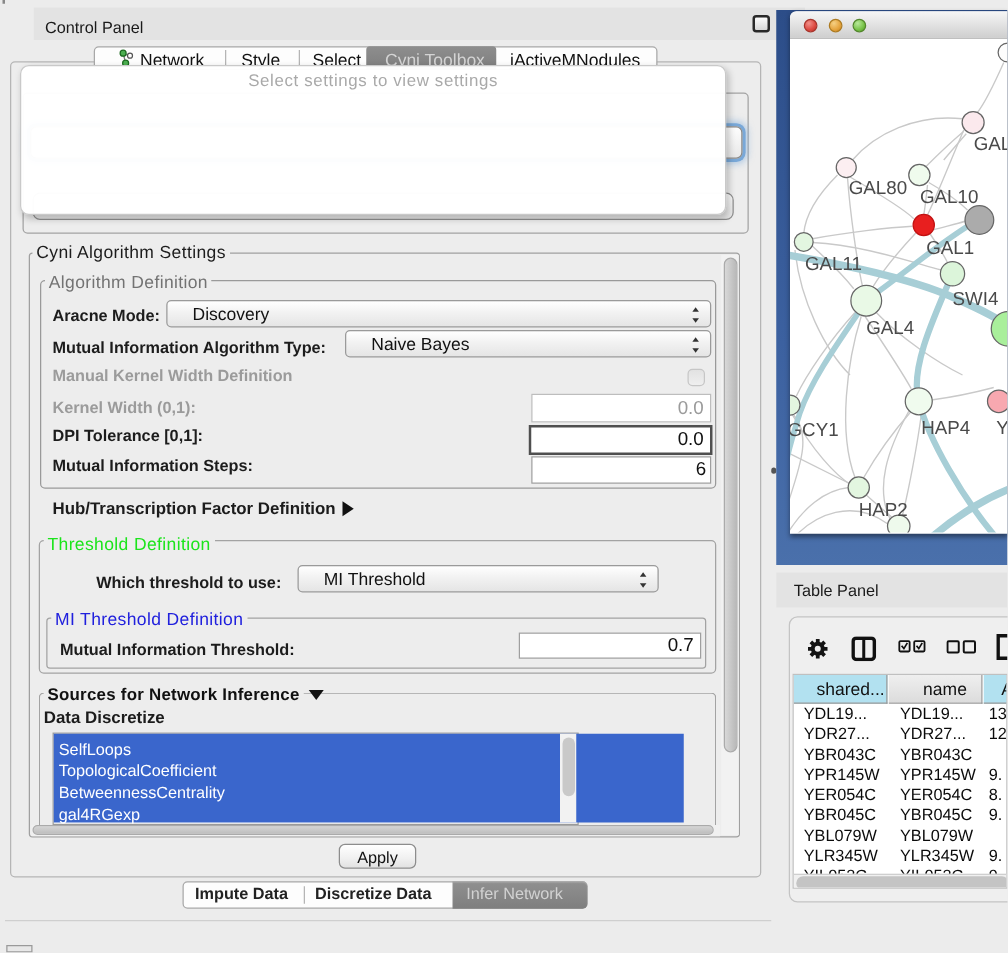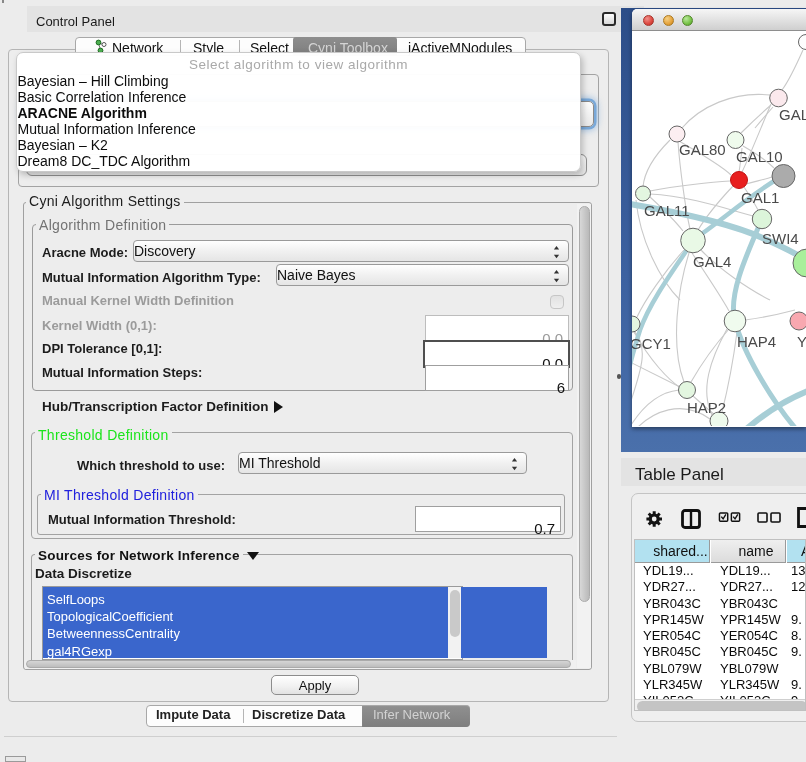--- a/index.html
+++ b/index.html
@@ -5,24 +5,24 @@
 * { margin:0; padding:0; box-sizing:border-box; }
 html,body { width:806px; height:762px; overflow:hidden; }
 body { background:#ececec; font-family:"Liberation Sans", sans-serif; position:relative; }
 .abs { position:absolute; }
 .lbl { font-weight:bold; font-size:13px; color:#1c1c1c; white-space:nowrap; }
 .dis { color:#9b9b9b; }
 .gtitle { font-size:14px; letter-spacing:0.3px; background:#ededed; padding:0 3px; white-space:nowrap; }
 .grp { position:absolute; border:1px solid #a3a3a3; border-radius:4px; }
 .combo { position:absolute; height:22px; border:1px solid #9a9a9a; border-radius:4px;
   background:linear-gradient(#ffffff,#f2f2f2 45%,#e5e5e5); font-size:14px; color:#111;
-  line-height:20px; padding-left:0; }
+  line-height:20px; padding-left:20px; }
 .combo .arr { position:absolute; right:8px; top:4px; width:7px; height:14px; }
 .tf { position:absolute; height:21px; background:#fff; border:1px solid #9f9f9f;
-  font-size:15px; text-align:right; padding:12px 5px; line-height:19px; color:#111; }
+  font-size:15px; text-align:right; padding:0 5px; line-height:19px; color:#111; }
 </style>
 </head>
 <body>
 
 <div class="abs" style="left:0;top:0;width:806px;height:6px;background:#ececec;"></div>
 <div class="abs" style="left:2px;top:0;width:2px;height:3px;background:#888;"></div>
 
 <div class="abs" style="left:0;top:6px;width:617px;height:26px;background:#e3e3e3;margin-left:27px;">
   <div style="position:absolute;left:9px;top:8px;font-size:13px;color:#1a1a1a;">Control Panel</div>
   <div style="position:absolute;left:575px;top:6px;width:14px;height:14px;border:2px solid #2a2a2a;border-radius:3px;background:linear-gradient(#fdfdfd,#d8d8d8);"></div>
@@ -124,42 +124,34 @@
   <div style="position:absolute;left:0;top:0;width:504px;height:71px;background:#3a66cc;color:#fff;font-size:13px;line-height:17.2px;padding:4px 0 0 4px;">
     SelfLoops<br>TopologicalCoefficient<br>BetweennessCentrality<br>gal4RGexp
   </div>
   <div style="position:absolute;right:1px;top:0;width:13px;height:71px;background:#f2f2f2;"></div>
   <div style="position:absolute;right:2.5px;top:3px;width:10px;height:47px;background:#c9c9c9;border-radius:5px;"></div>
 </div>
 
 <div class="abs" style="left:25px;top:660px;width:551px;height:9px;background:#f0f0f0;"></div>
 <div class="abs" style="left:26px;top:660px;width:545px;height:8px;background:linear-gradient(#d5d5d5,#bdbdbd);border:1px solid #aaa;border-radius:4px;"></div>
 
-<div class="abs" style="left:271px;top:675px;width:88px;height:20px;border:1px solid #8d8d8d;border-radius:5px;background:linear-gradient(#ffffff,#f0f0f0 60%,#e2e2e2);text-align:center;font-size:13px;line-height:19px;color:#111;">Apply</div>
+<div class="abs" style="left:271px;top:675px;width:62px;height:20px;border:1px solid #8d8d8d;border-radius:5px;background:linear-gradient(#ffffff,#f0f0f0 60%,#e2e2e2);text-align:center;font-size:13px;line-height:19px;color:#111;">Apply</div>
 
 <div class="abs" style="left:146px;top:705px;width:324px;height:22px;background:#fdfdfd;border:1px solid #a8a8a8;border-radius:4px;"></div>
 <div class="abs" style="left:156px;top:707px;font-size:13px;font-weight:bold;color:#222;">Impute Data</div>
 <div class="abs" style="left:243px;top:709px;width:1px;height:14px;background:#b5b5b5;"></div>
 <div class="abs" style="left:252px;top:707px;font-size:13px;font-weight:bold;color:#222;">Discretize Data</div>
 <div class="abs" style="left:362px;top:705px;width:108px;height:22px;background:linear-gradient(#909090,#7e7e7e);border-radius:0 4px 4px 0;box-shadow:inset 0 1px 1px rgba(255,255,255,0.25);"></div>
 <div class="abs" style="left:373px;top:707px;font-size:13px;color:#d2d2d2;">Infer Network</div>
 
 <div class="abs" style="left:4px;top:736px;width:613px;height:1px;background:#cfcfcf;"></div>
 <div class="abs" style="left:5px;top:756px;width:21px;height:6px;border:1.5px solid #9a9a9a;background:#e8e8e8;"></div>
 
 <div class="abs" style="left:16px;top:52px;width:565px;height:120px;background:rgba(255,255,255,0.975);border:1px solid #c9c9c9;border-radius:7px;box-shadow:2px 3px 6px rgba(0,0,0,0.22);">
-  <div style="position:absolute;left:0;top:4px;width:100%;text-align:center;font-size:13.5px;letter-spacing:0.5px;color:#a9a9a9;">Select algorithm to view algorithm</div>
-  <div style="position:absolute;left:0.5px;top:20px;font-size:14px;color:#0c0c0c;line-height:16px;">
-    Bayesian – Hill Climbing<br>
-    Basic Correlation Inference<br>
-    <b>ARACNE Algorithm</b><br>
-    Mutual Information Inference<br>
-    Bayesian – K2<br>
-    Dream8 DC_TDC Algorithm
-  </div>
+  <div style="position:absolute;left:0;top:4px;width:100%;text-align:center;font-size:13.5px;letter-spacing:0.5px;color:#a9a9a9;">Select settings to view settings</div>
 </div>
 
 <div class="abs" style="left:617px;top:374px;width:4px;height:5px;border-radius:2px;background:#555;"></div>
 
 <div class="abs" style="left:621px;top:8px;width:185px;height:444px;background:linear-gradient(180deg,#2c4d88,#3c61a0 60%,#4a70ab);"></div>
 
 <div class="abs" style="left:632px;top:9px;width:174px;height:418px;box-shadow:0 2px 4px rgba(0,0,0,0.45);background:#fff;border-radius:5px 0 0 0;overflow:hidden;">
   <div style="position:absolute;left:0;top:0;width:174px;height:22px;background:linear-gradient(#f6f6f6,#cfcfcf);border-bottom:1px solid #8e8e8e;border-radius:5px 0 0 0;">
     <div style="position:absolute;left:11px;top:5.5px;width:11px;height:11px;border-radius:50%;background:radial-gradient(circle at 35% 30%,#f0908a,#dd4840 60%,#b03028);border:0.5px solid #a8352c;"></div>
     <div style="position:absolute;left:30.5px;top:5.5px;width:11px;height:11px;border-radius:50%;background:radial-gradient(circle at 35% 30%,#f5d084,#e5a33c 60%,#bd7e20);border:0.5px solid #ad7b22;"></div>
@@ -234,21 +226,21 @@
       <text x="630" y="349">GCY1</text>
       <text x="737" y="347">HAP4</text>
       <text x="797" y="347">Y</text>
       <text x="687" y="413">HAP2</text>
     </g>
   </svg>
 </div>
 
 <div class="abs" style="left:621px;top:452px;width:185px;height:6px;background:#ececec;"></div>
 <div class="abs" style="left:621px;top:458px;width:185px;height:28px;background:#e3e3e3;">
-  <div style="position:absolute;left:14px;top:7px;font-size:17px;color:#1a1a1a;">Table Panel</div>
+  <div style="position:absolute;left:14px;top:7px;font-size:13px;color:#1a1a1a;">Table Panel</div>
 </div>
 
 <div class="abs" style="left:631px;top:493px;width:185px;height:229px;background:#efefef;border:1px solid #c4c4c4;border-radius:7px;"></div>
 
 <svg class="abs" style="left:646px;top:510px;" width="17" height="18" viewBox="0 0 17 18">
   <g fill="#141414">
       <circle cx="8.2" cy="9" r="5.6"></circle>
   <g stroke="#141414" stroke-width="3">
     <path d="M8.2 1.2 V16.8 M0.4 9 H16 M2.7 3.5 L13.7 14.5 M13.7 3.5 L2.7 14.5"></path>
   </g>

